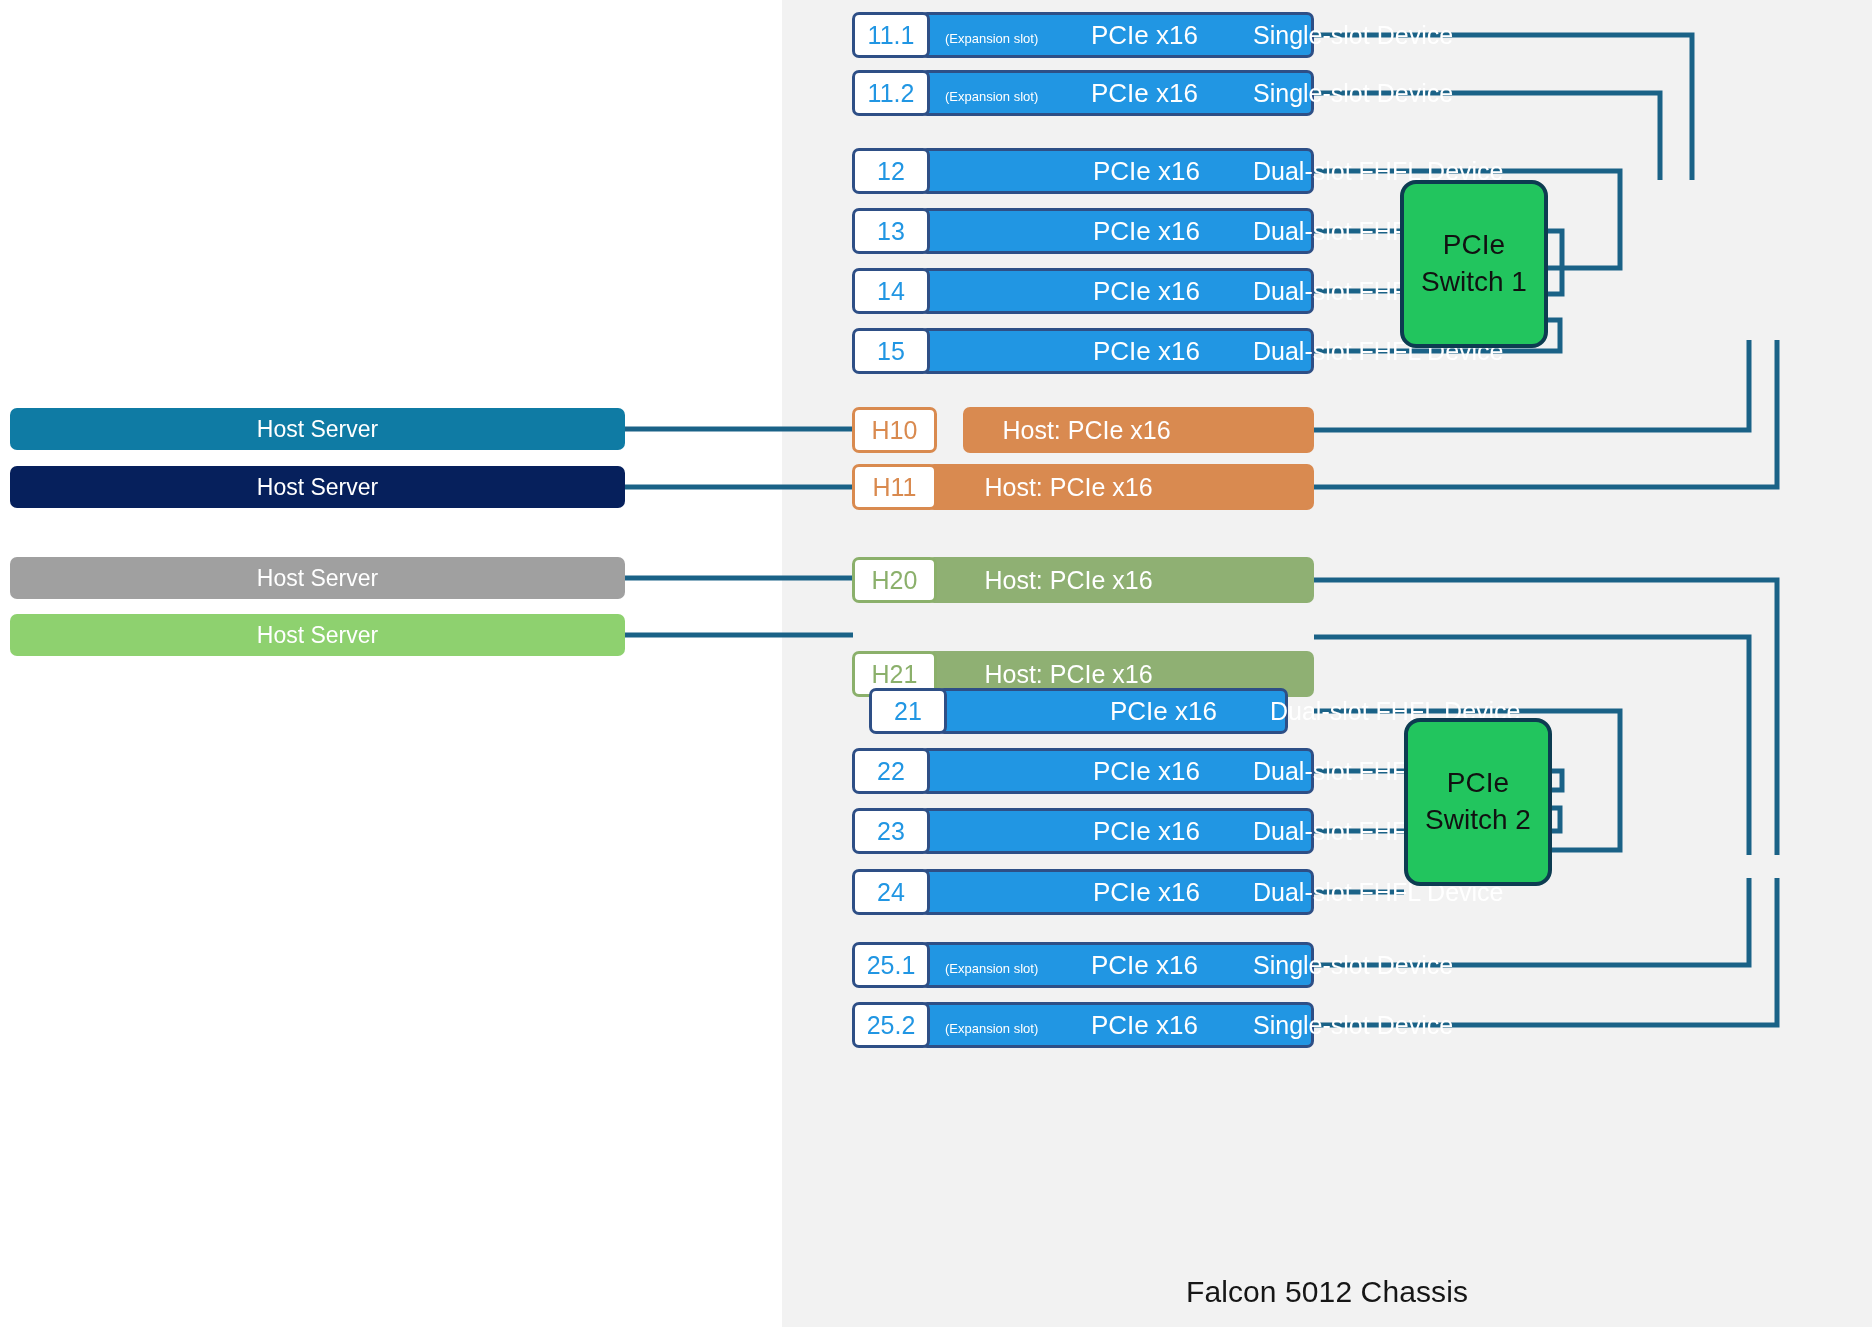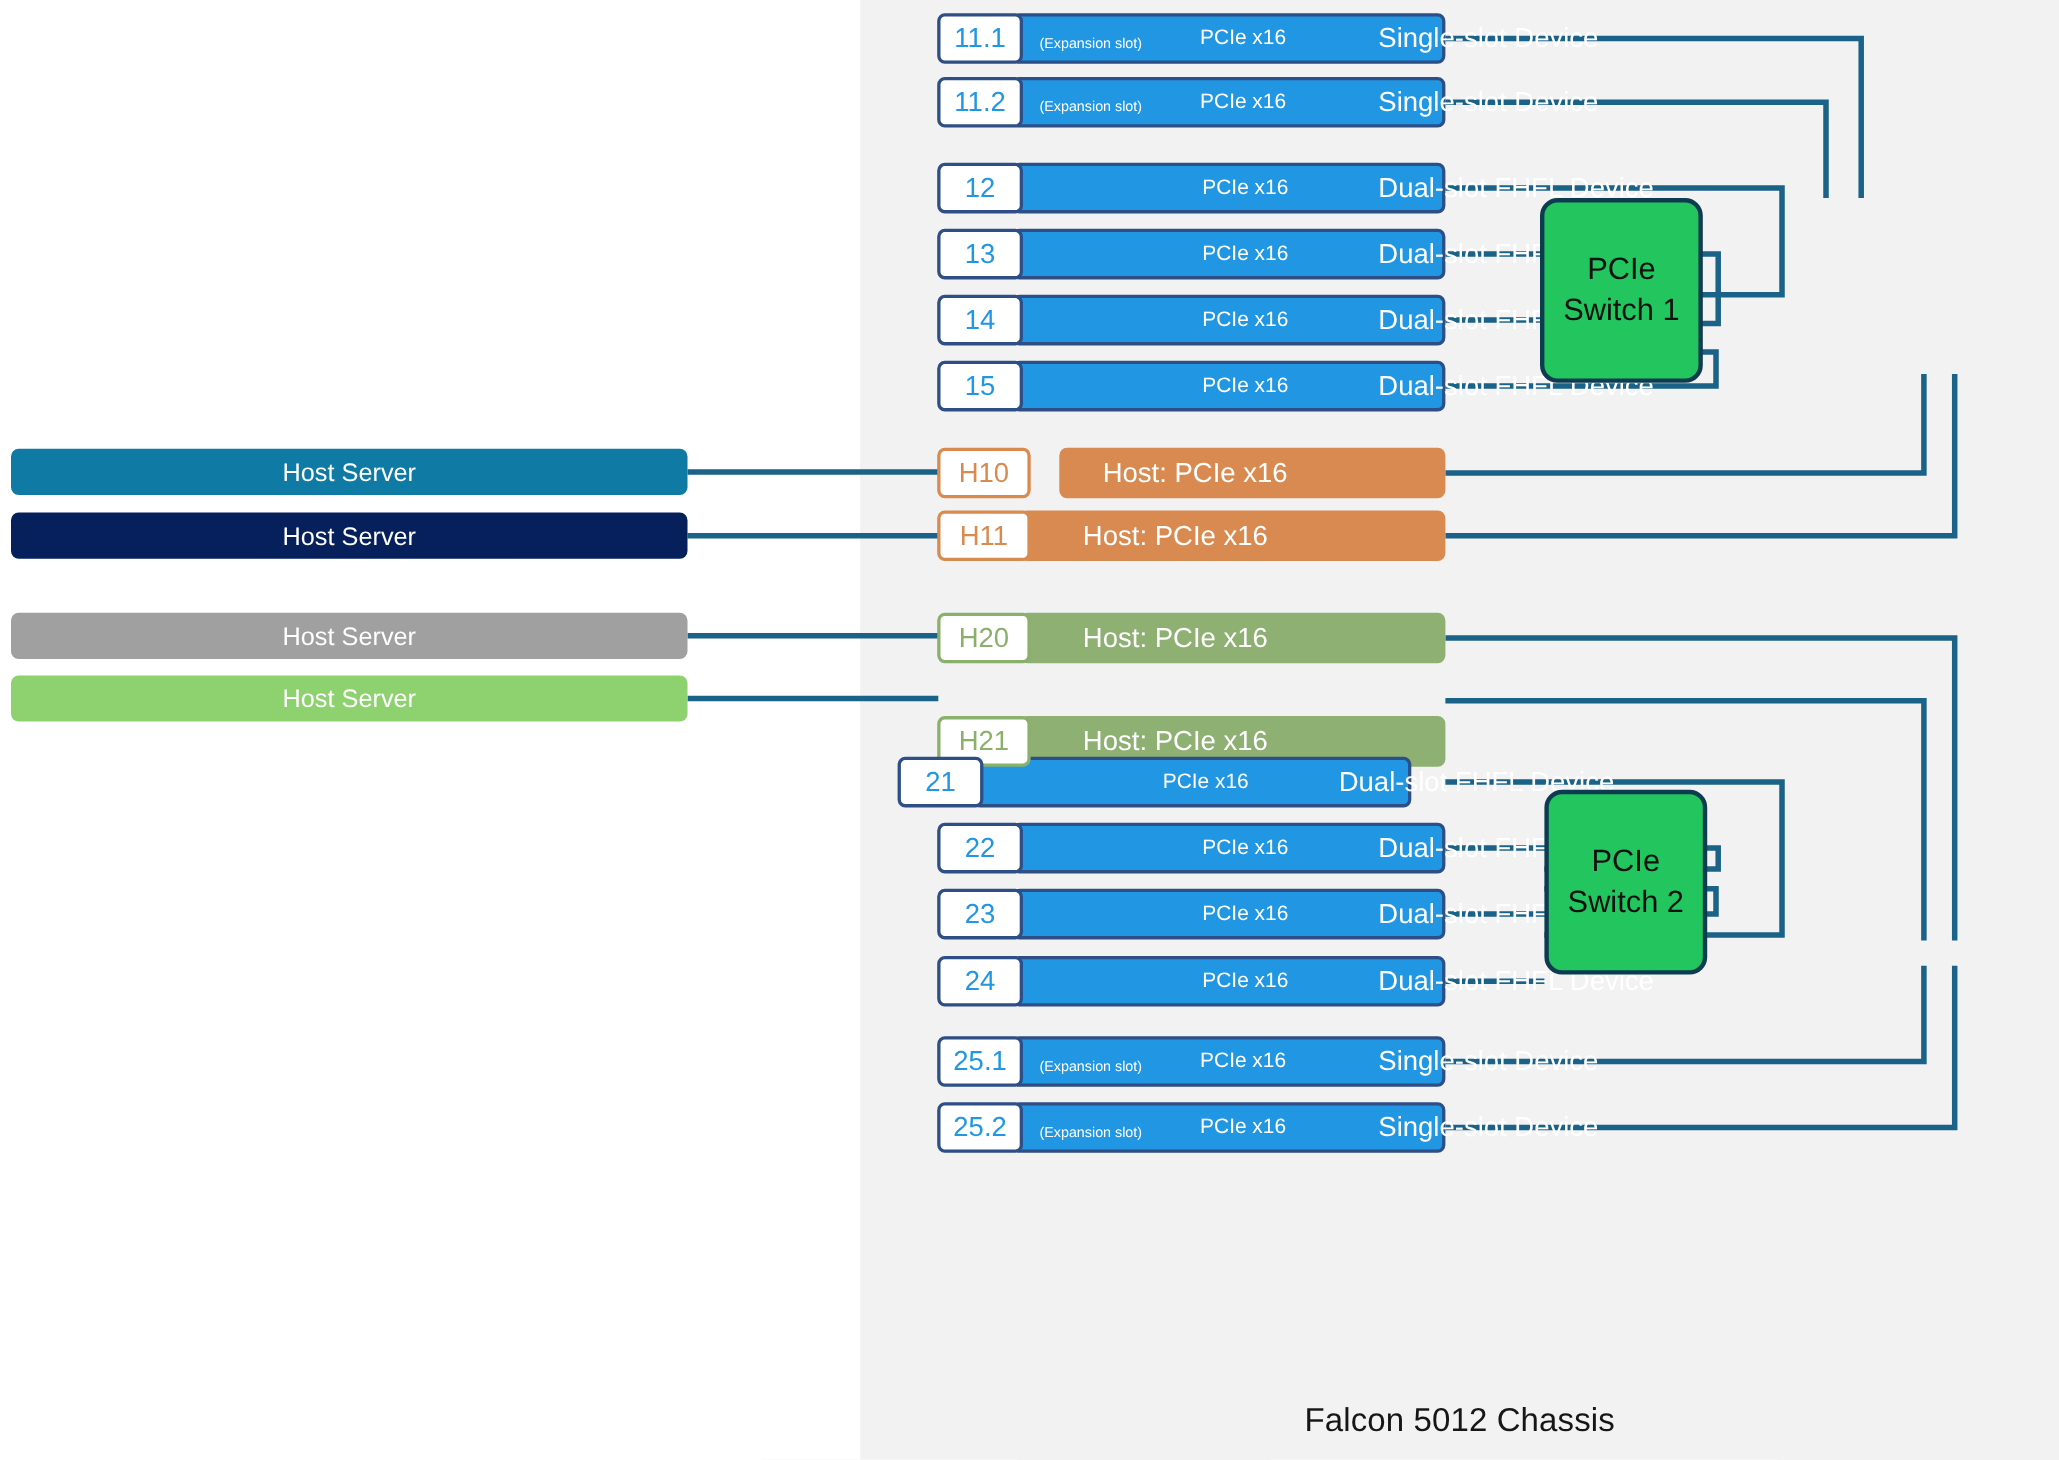--- a/index.html
+++ b/index.html
@@ -50,21 +50,21 @@
     margin-left:-10px;box-sizing:border-box;
     display:flex;align-items:center;
     position:relative;z-index:1;
     color:#ffffff;
   }
   .slot-body .expansion{
     position:absolute;left:22px;top:50%;transform:translateY(-25%);
     font-size:13px;color:#ffffff;white-space:nowrap;
   }
   .slot-body .pcie{
-    position:absolute;left:168px;font-size:19px;white-space:nowrap;
+    position:absolute;left:168px;font-size:26px;white-space:nowrap;
   }
   .slot-body .devname{
     position:absolute;left:330px;font-size:25px;white-space:nowrap;
   }
   
   .slot-row.plain .slot-body .pcie{left:170px;}
   .slot-row.plain .slot-body .devname{left:330px;}
 
   
   .host-row{position:absolute;height:46px;display:flex;align-items:stretch;}
@@ -216,21 +216,21 @@
     </div>
   </div>
 
   <div class="host-row green" style="left:852px;top:614px;width:462px;margin-top:37px;">
     <div class="host-tag">H21</div>
     <div class="host-body">
       <span class="hosttext">Host: PCIe x16</span>
     </div>
   </div>
 
-  <div class="slot-row plain" style="left:816px;top:688px;width:467px;">
+  <div class="slot-row plain" style="left:869px;top:688px;width:419px;">
     <div class="slot-tag">21</div>
     <div class="slot-body">
       <span class="pcie">PCIe x16</span>
       <span class="devname">Dual-slot FHFL Device</span>
     </div>
   </div>
 
   <div class="slot-row plain" style="left:852px;top:748px;width:462px;">
     <div class="slot-tag">22</div>
     <div class="slot-body">

